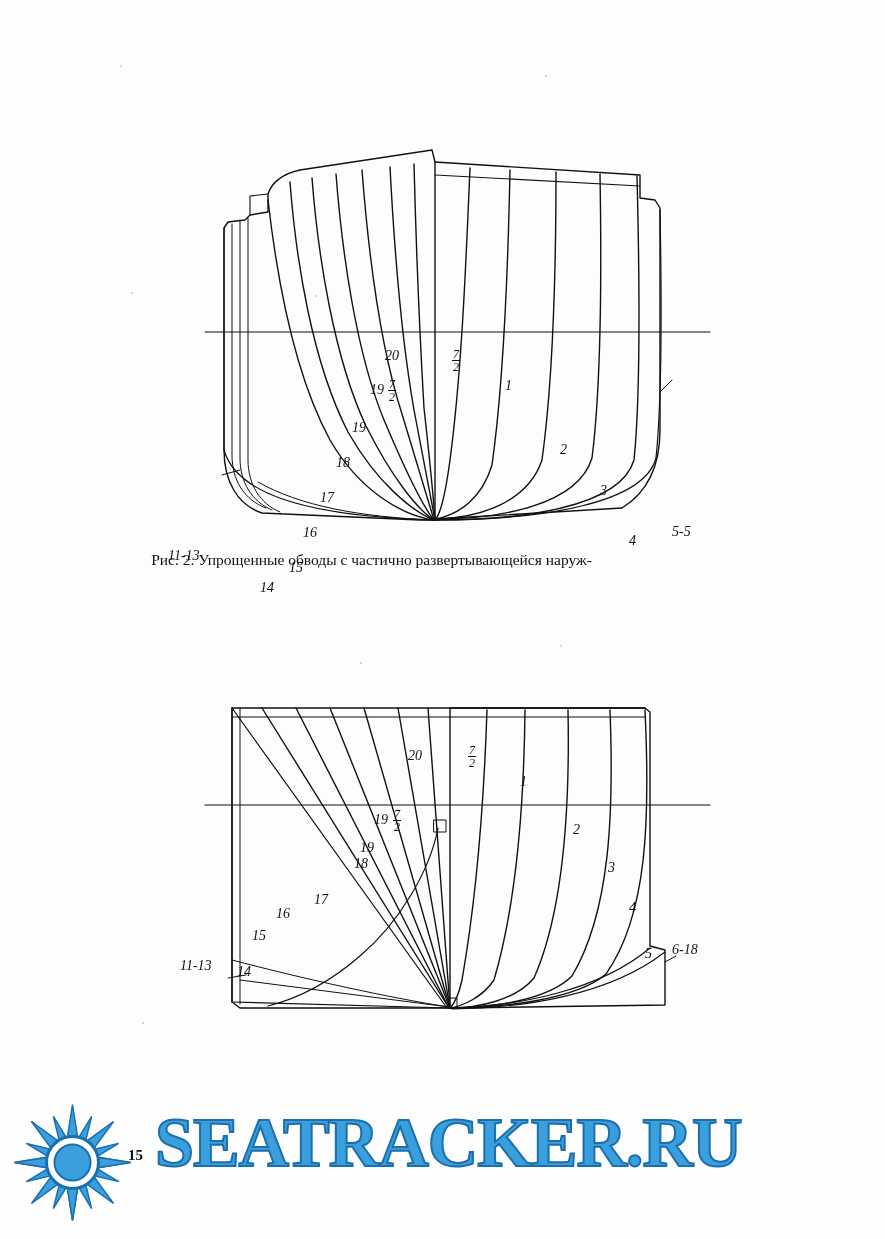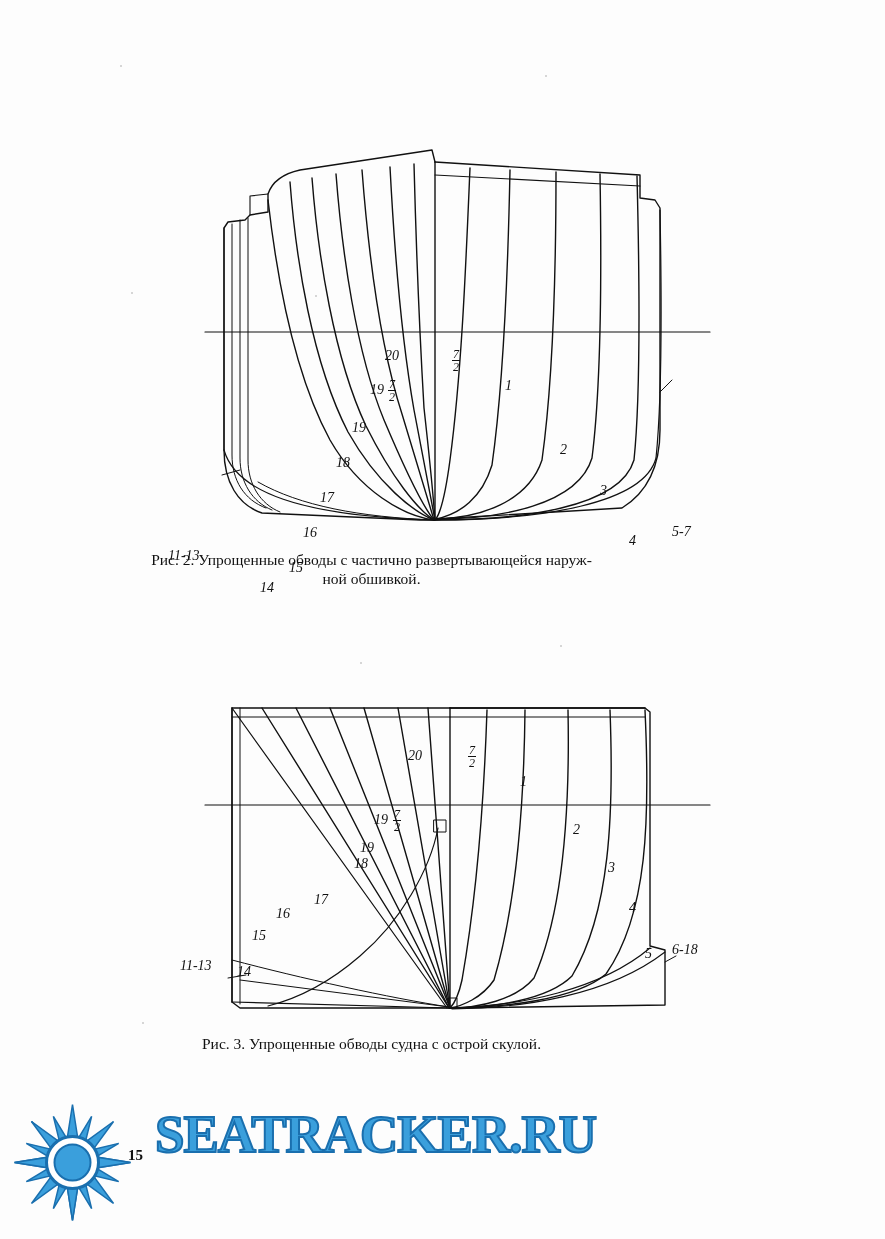--- a/index.html
+++ b/index.html
@@ -95,21 +95,21 @@
     font-weight: bold;
     font-size: 15px;
     color: #111;
   }
   #watermark-text {
     position: absolute;
     left: 155px;
     top: 18px;
     font-family: "Liberation Serif", serif;
     font-weight: bold;
-    font-size: 53px;
+    font-size: 70px;
     letter-spacing: -1px;
     color: #3a9fdc;
     -webkit-text-stroke: 2px #1a6fae;
     line-height: 1;
   }
   #sun-icon {
     position: absolute;
     left: 10px;
     top: 10px;
     width: 125px;
@@ -195,26 +195,25 @@
       <div class="lbl" style="left:260px; top:460px;">14</div>
       <div class="lbl" style="left:168px; top:428px;">11-13</div>
 
       <div class="lbl frac" style="left:452px; top:228px;">
         <span class="frac-box"><span class="num">7</span><span class="den">2</span></span>
       </div>
       <div class="lbl" style="left:505px; top:258px;">1</div>
       <div class="lbl" style="left:560px; top:322px;">2</div>
       <div class="lbl" style="left:600px; top:363px;">3</div>
       <div class="lbl" style="left:629px; top:413px;">4</div>
-      <div class="lbl" style="left:672px; top:404px;">5-7</div>
+      <div class="lbl" style="left:672px; top:404px;">5-5</div>
     </div>
 
     <div class="caption">
       <div>Рис. 2. Упрощенные обводы с частично развертывающейся наруж-</div>
-      <div>ной обшивкой.</div>
     </div>
   </div>
 
   <div class="figure" id="figure-3">
     <div class="figure-svg-wrap">
       <svg width="885" height="360" viewBox="0 0 885 360">
         <g fill="none" stroke="#111111" stroke-width="1.4" stroke-linejoin="round" stroke-linecap="round">
 
           <line x1="205" y1="145" x2="710" y2="145" stroke-width="1.2"></line>
 
@@ -282,23 +281,20 @@
         <span class="frac-box"><span class="num">7</span><span class="den">2</span></span>
       </div>
       <div class="lbl" style="left:520px; top:114px;">1</div>
       <div class="lbl" style="left:573px; top:162px;">2</div>
       <div class="lbl" style="left:608px; top:200px;">3</div>
       <div class="lbl" style="left:629px; top:240px;">4</div>
       <div class="lbl" style="left:645px; top:286px;">5</div>
       <div class="lbl" style="left:672px; top:282px;">6-18</div>
     </div>
 
-    <div class="caption">
-      <div>Рис. 3. Упрощенные обводы судна с острой скулой.</div>
-    </div>
   </div>
 
   <div id="footer">
     <div id="page-number">15</div>
 
     <svg id="sun-icon" viewBox="0 0 125 125">
       <g fill="#3a9fdc" stroke="#1a6fae" stroke-width="1.5">
         <g transform="translate(62.5,62.5)">
           <g>
             <polygon points="0,-58 5,-26 -5,-26"></polygon>

